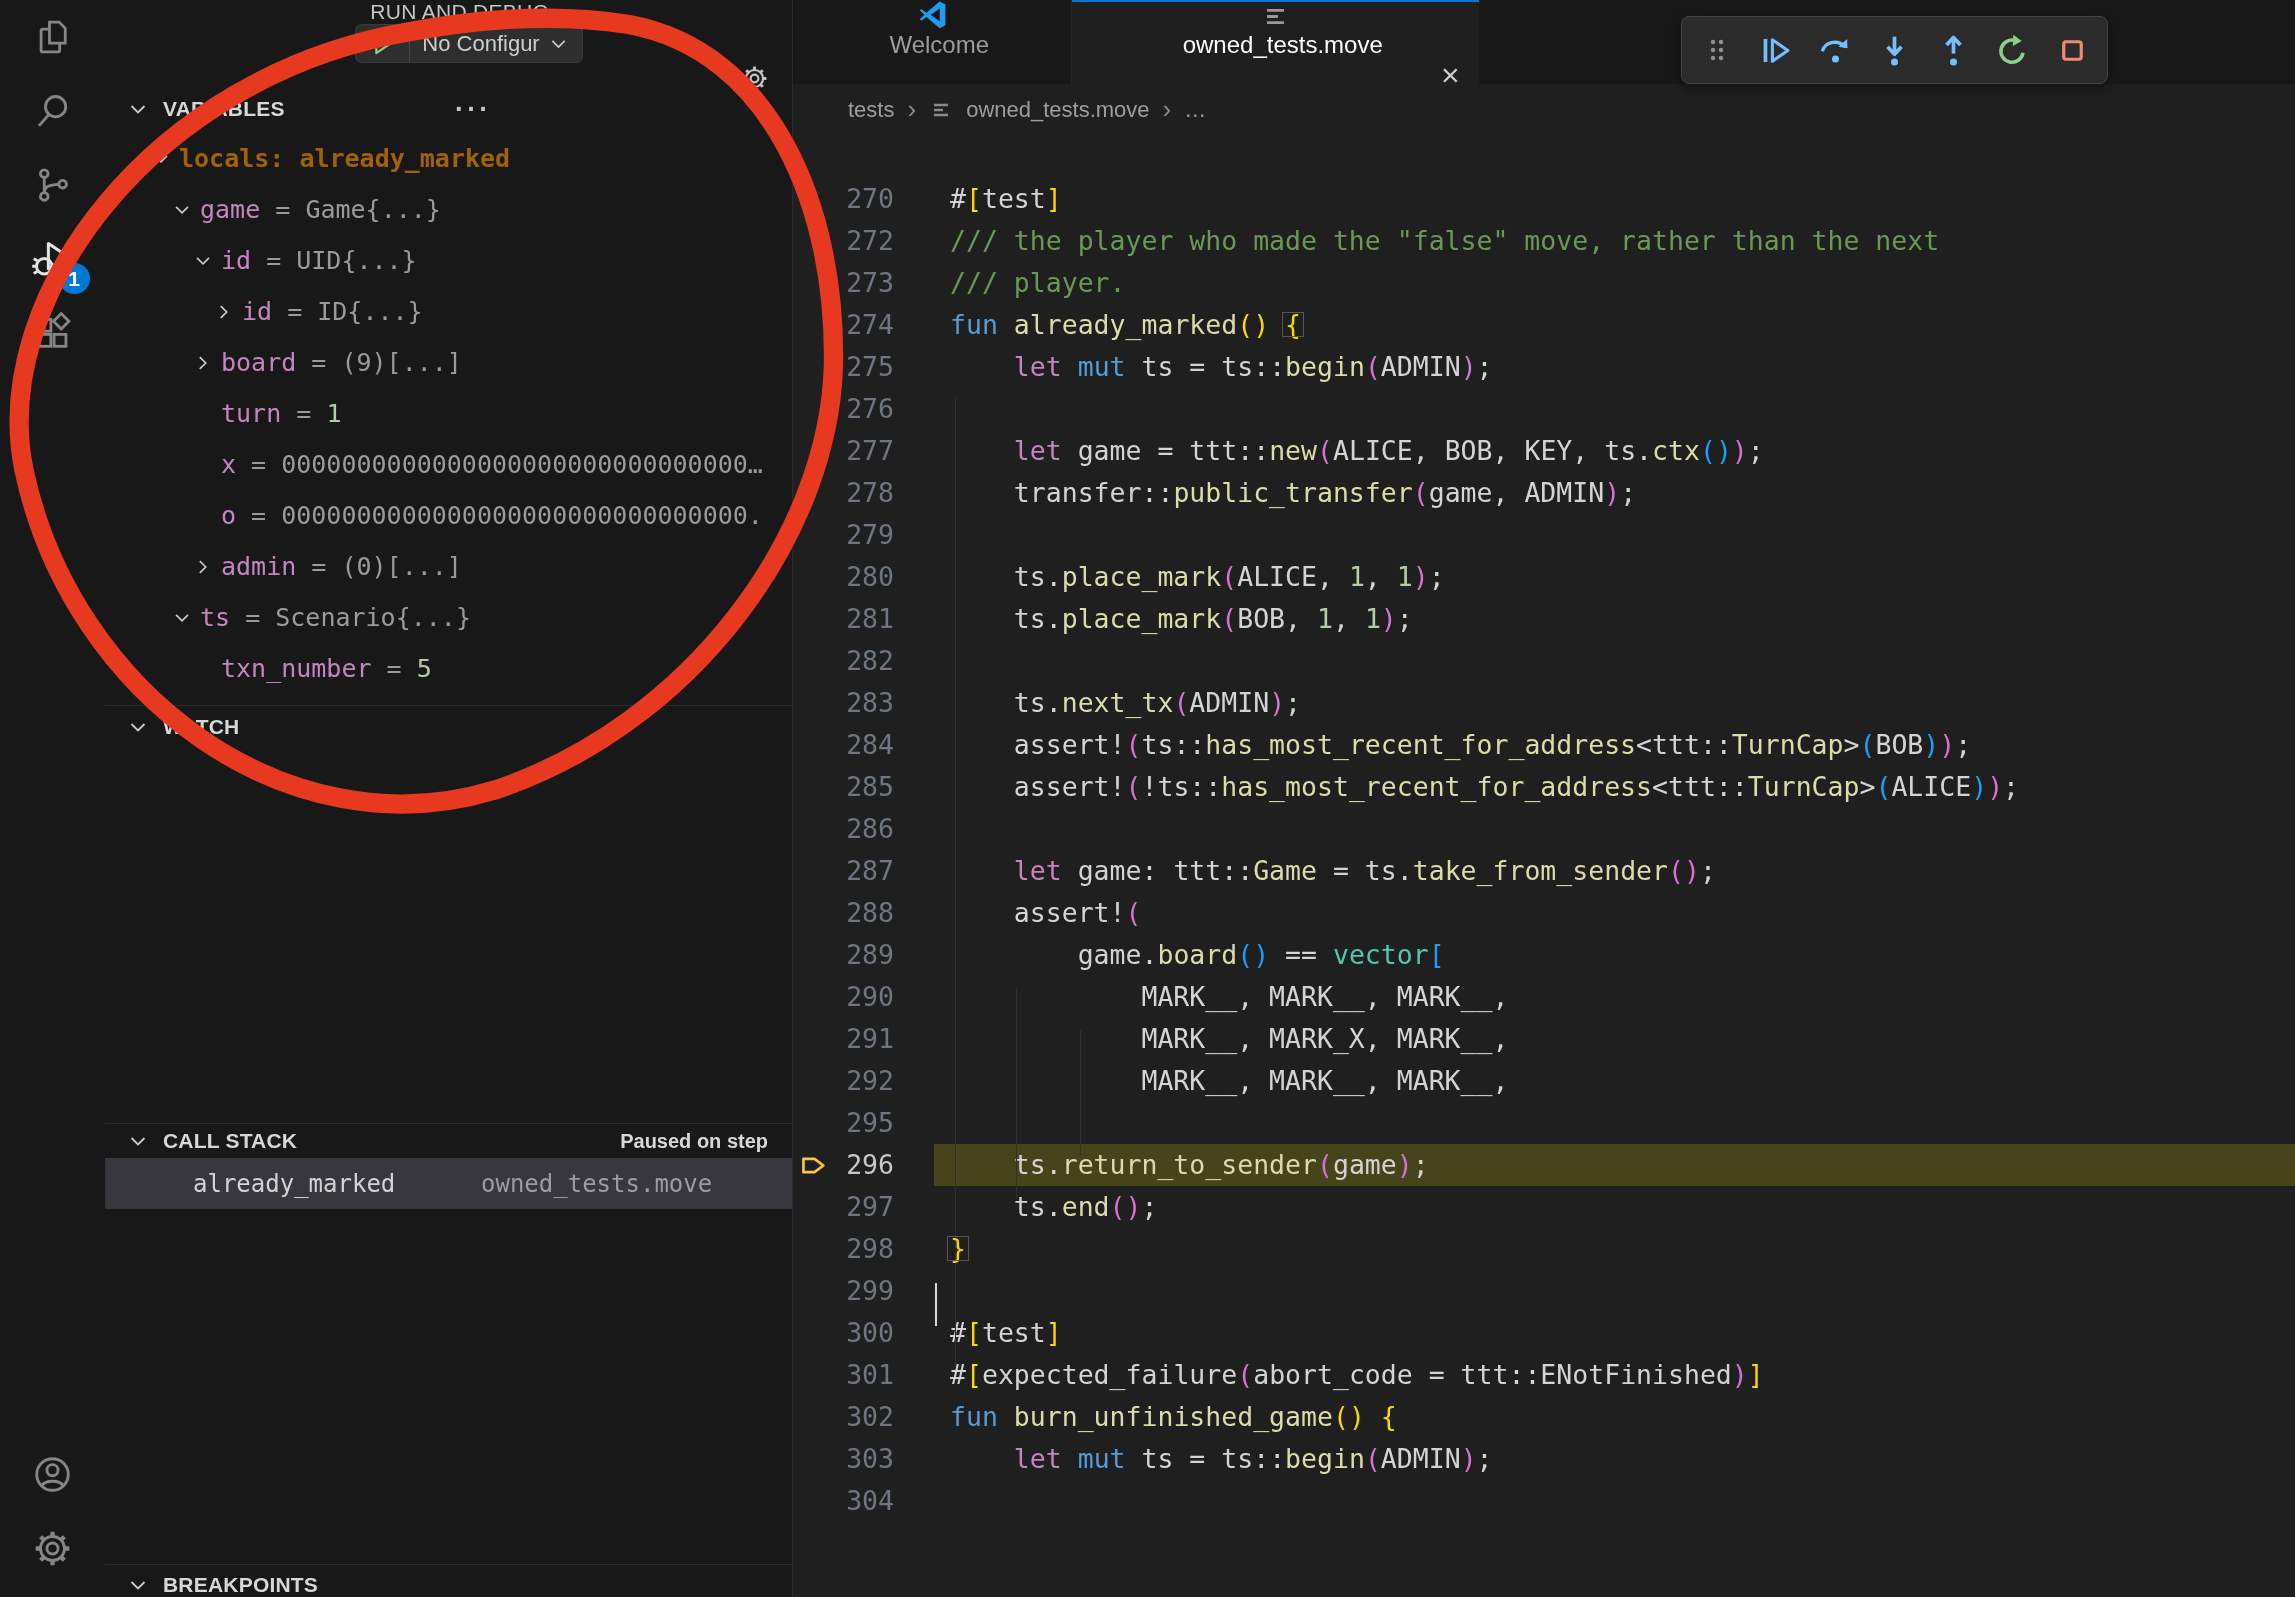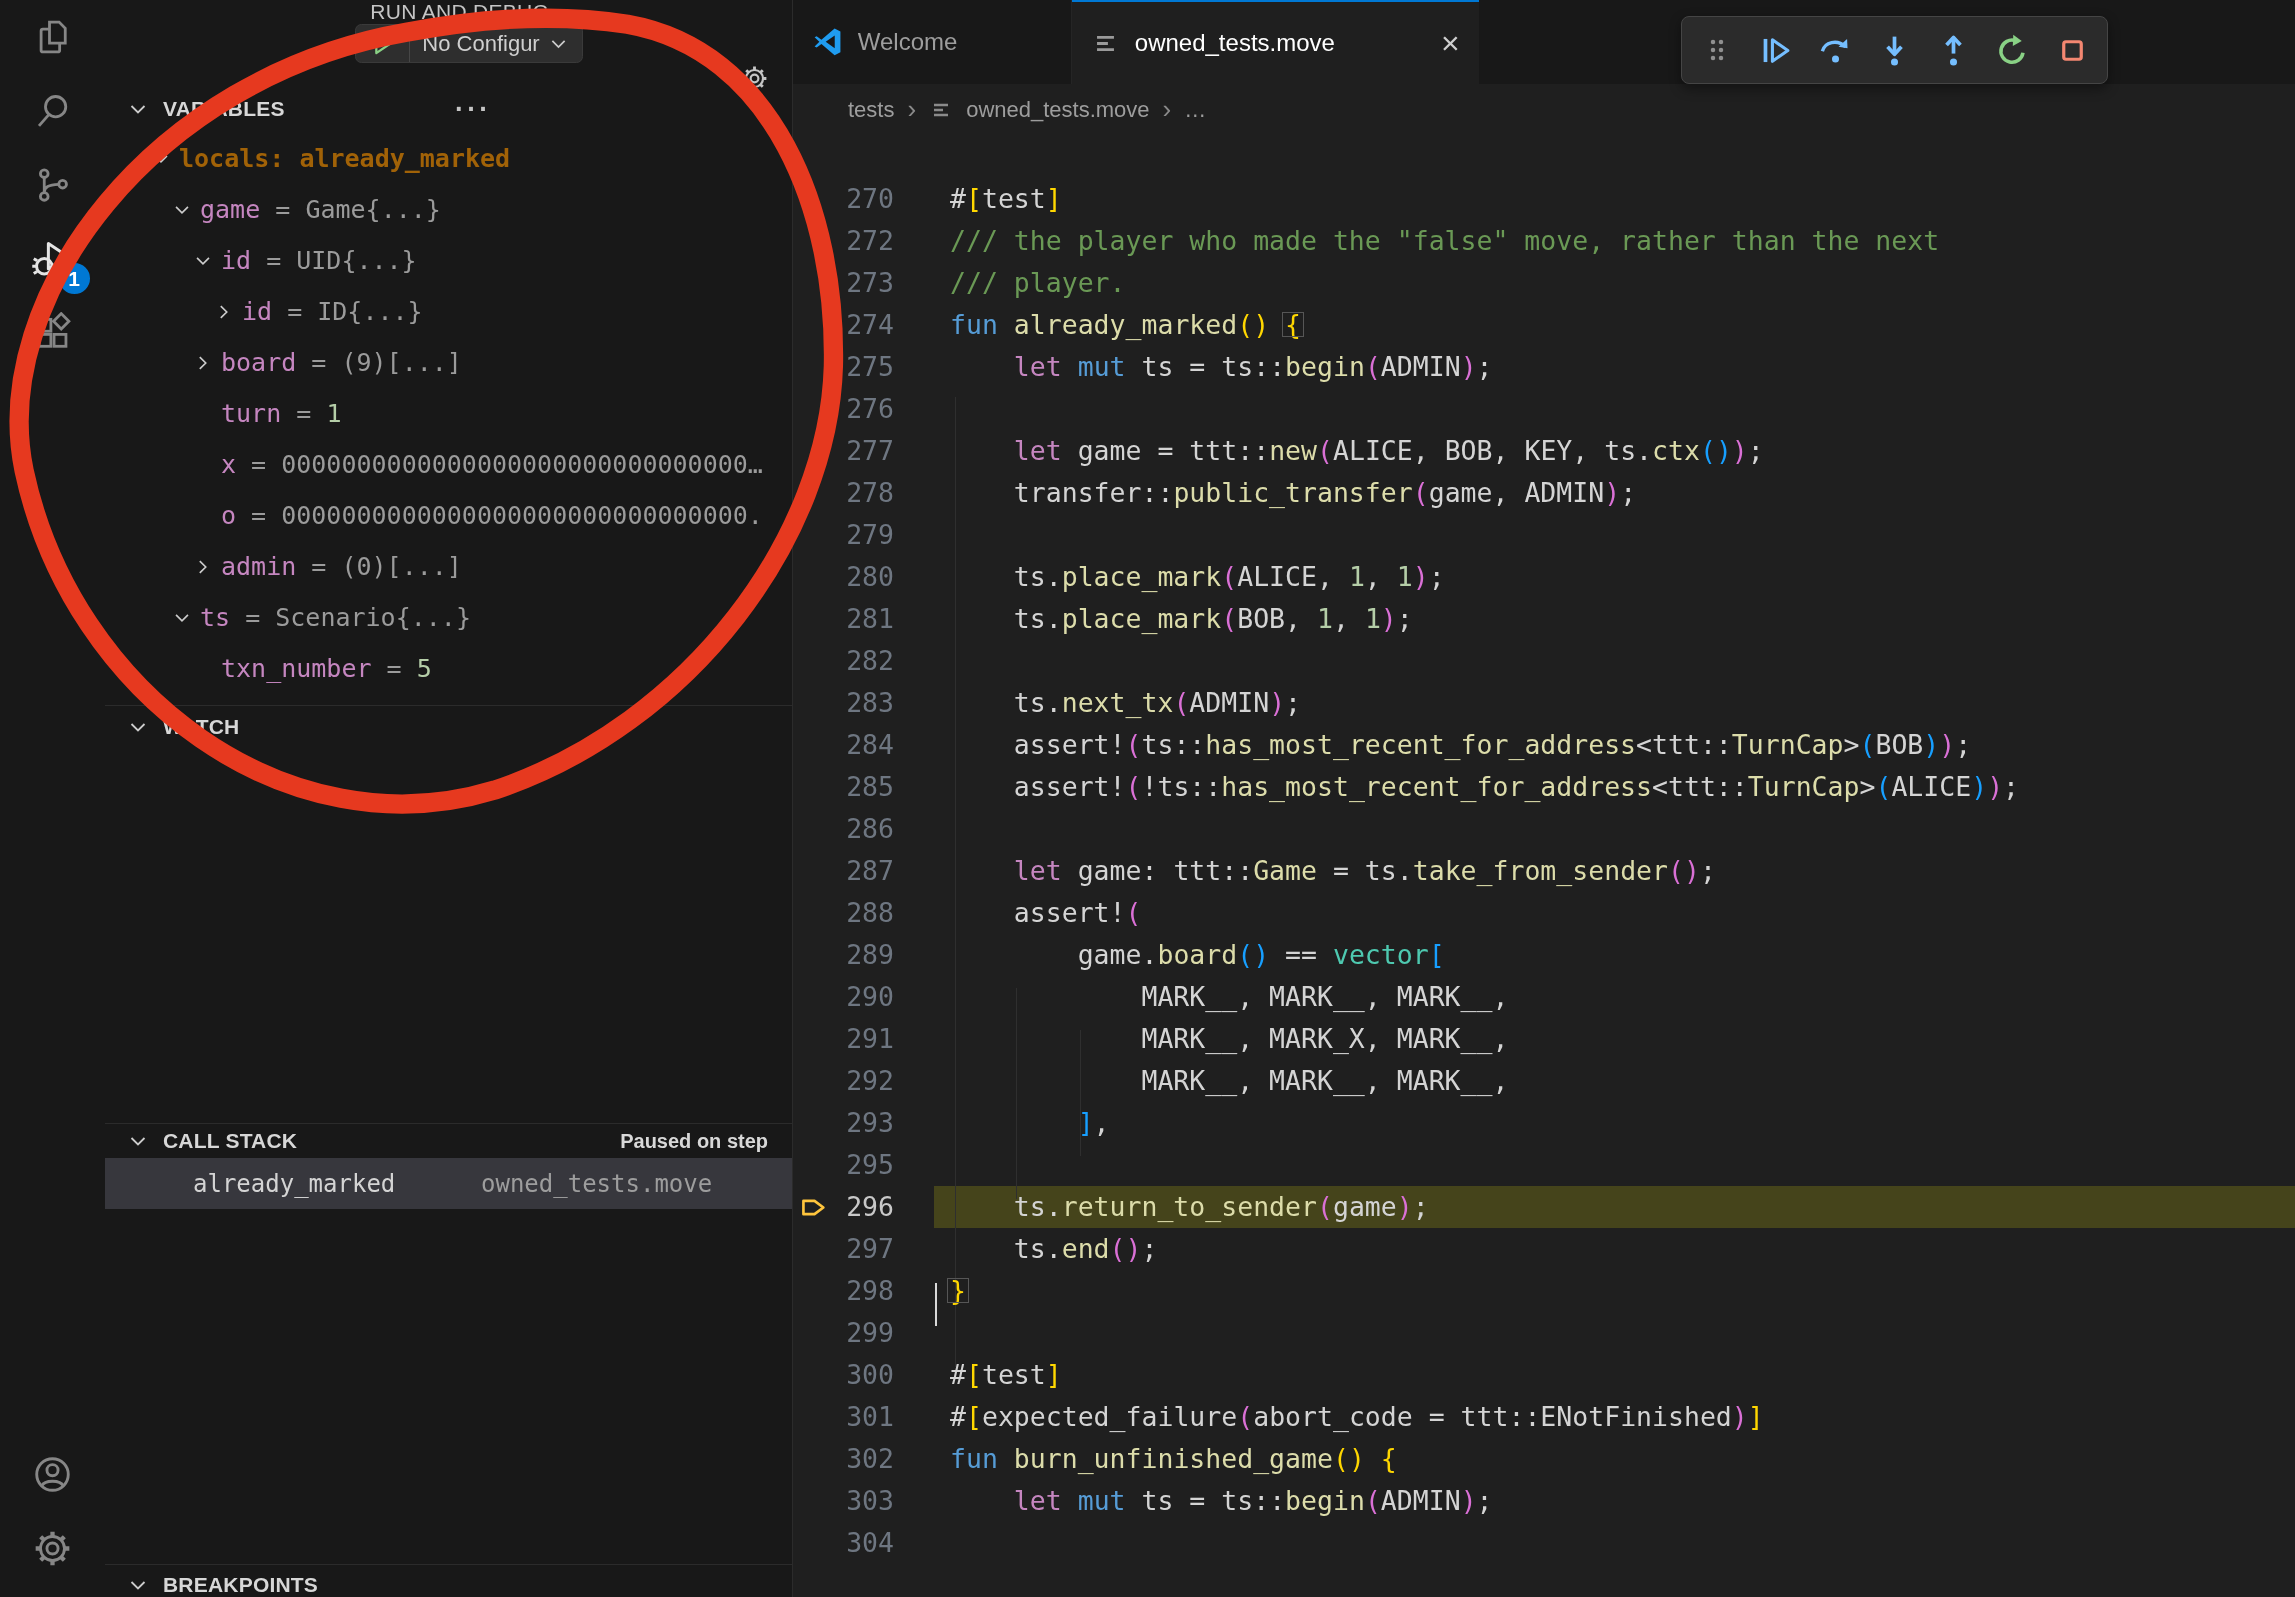--- a/index.html
+++ b/index.html
@@ -44,21 +44,21 @@
   .vname{color:#c586c0;} .veq{color:#9b9b9b;} .vval{color:#9b9b9b;} .vnum{color:#b5cea8;}
   #stack-status{margin-left:auto;font-size:20px;font-weight:bold;color:#d8d8d8;letter-spacing:0;}
   .stack-row{height:51px;display:flex;align-items:center;font-family:"DejaVu Sans Mono",monospace;
     font-size:24px;color:#d4d4d4;padding-left:88px;cursor:pointer;}
   .stack-row.selected{background:#37373d;}
   .frame-name{width:288px;overflow:hidden;white-space:nowrap;}
   .frame-file{color:#9d9d9d;white-space:nowrap;}
   
   #editor{position:absolute;left:793px;right:0;top:0;bottom:0;background:#1f1f1f;}
   #tabstrip{position:absolute;top:0;left:0;right:0;height:84px;background:#181818;display:flex;}
-  .tab{height:84px;display:flex;align-items:center;box-sizing:border-box;cursor:pointer;padding:0 19.3px;}
+  .tab{height:84px;display:flex;align-items:center;box-sizing:border-box;cursor:pointer;padding:0 19.3px;flex-direction:column;}
   .tab .tab-label{font-size:24px;margin-left:14.5px;white-space:nowrap;}
   #tab-welcome{width:279px;background:#181818;border-right:0.8px solid #252525;}
   #tab-welcome .tab-label{color:#9d9d9d;}
   #tab-owned{width:407px;background:#1f1f1f;border-top:2.4px solid #0078d4;}
   #tab-owned .tab-label{color:#ffffff;}
   .tab-close{margin-left:auto;color:#cfcfcf;font-size:32px;line-height:32px;cursor:pointer;}
   #debug-toolbar{position:absolute;left:888px;top:16px;height:66px;background:#2b2b2b;
     border:0.8px solid #454545;border-radius:8px;display:flex;align-items:center;padding:0 14.5px;gap:19.3px;
     box-shadow:0 4.8px 11.3px rgba(0,0,0,.4);z-index:20;}
   .dbg-btn{width:40px;height:45px;display:flex;align-items:center;justify-content:center;cursor:pointer;background:none;border:none;padding:0;}
@@ -421,24 +421,20 @@
         </div>
         <div class="code-line">
           <div class="gutter">291</div>
           <div class="lcontent"><span class="c-fg">            MARK__, MARK_X, MARK__,</span></div>
         </div>
         <div class="code-line">
           <div class="gutter">292</div>
           <div class="lcontent"><span class="c-fg">            MARK__, MARK__, MARK__,</span></div>
         </div>
         <div class="code-line">
-          <div class="gutter">293</div>
-          <div class="lcontent"><span class="c-fg">        </span><span class="c-b3">]</span><span class="c-fg">,</span></div>
-        </div>
-        <div class="code-line">
           <div class="gutter">295</div>
           <div class="lcontent"></div>
         </div>
         <div class="code-line current">
           <div class="gutter"><svg class="dbg-pointer" width="31" height="31" viewBox="0 0 28 28">
               <path d="M4 8 h10 l8 6 -8 6 H4 z" fill="none" stroke="#ffc53d" stroke-width="2.4" stroke-linejoin="round"></path>
             </svg>296</div>
           <div class="lcontent"><span class="c-fg">    ts.</span><span class="c-fn">return_to_sender</span><span class="c-b2">(</span><span class="c-fg">game</span><span class="c-b2">)</span><span class="c-fg">;</span></div>
         </div>
         <div class="code-line">

